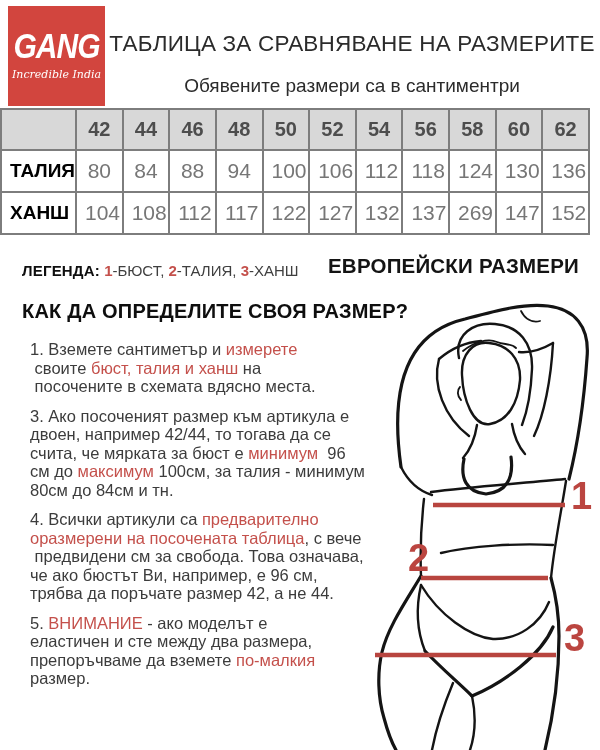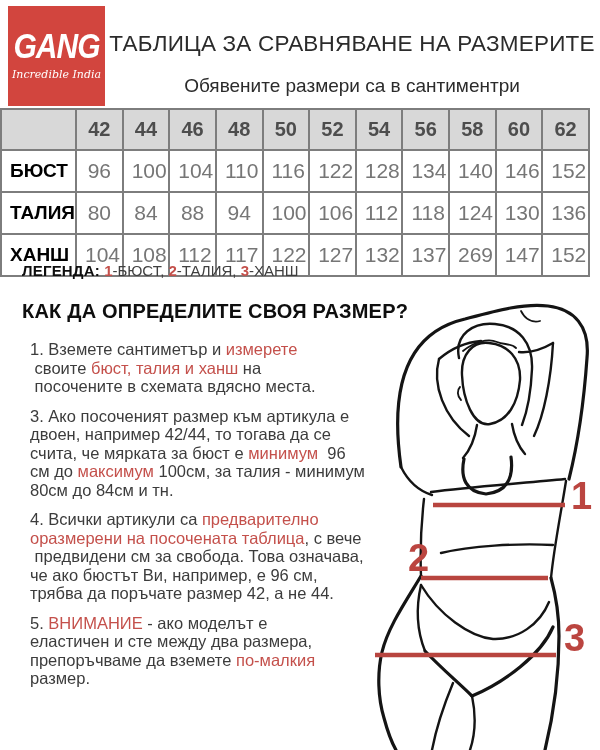--- a/index.html
+++ b/index.html
@@ -79,34 +79,20 @@
           <th>52</th>
           <th>54</th>
           <th>56</th>
           <th>58</th>
           <th>60</th>
           <th>62</th>
         </tr>
     </thead>
     <tbody>
         <tr>
-          <th>БЮСТ</th>
-          <td>96</td>
-          <td>100</td>
-          <td>104</td>
-          <td>110</td>
-          <td>116</td>
-          <td>122</td>
-          <td>128</td>
-          <td>134</td>
-          <td>140</td>
-          <td>146</td>
-          <td>152</td>
-        </tr>
-        <tr>
           <th>ТАЛИЯ</th>
           <td>80</td>
           <td>84</td>
           <td>88</td>
           <td>94</td>
           <td>100</td>
           <td>106</td>
           <td>112</td>
           <td>118</td>
           <td>124</td>
@@ -124,20 +110,21 @@
           <td>132</td>
           <td>137</td>
           <td>269</td>
           <td>147</td>
           <td>152</td>
         </tr>
       </tbody>
   </table>
 
   <div class="legend"><span class="b">ЛЕГЕНДА:</span><span> </span><span class="red">1</span><span>-БЮСТ, </span><span class="red">2</span><span>-ТАЛИЯ, </span><span class="red">3</span><span>-ХАНШ</span></div>
+  <div class="euro">ЕВРОПЕЙСКИ РАЗМЕРИ</div>
 
   <div class="howto">КАК ДА ОПРЕДЕЛИТЕ СВОЯ РАЗМЕР?</div>
   <div class="instructions">
       <p class="item"><span>1. Вземете сантиметър и </span><span class="red">измерете</span><span>
  своите </span><span class="red">бюст, талия и ханш</span><span> на
  посочените в схемата вдясно места.</span></p>
       <p class="item"><span>3. Ако посоченият размер към артикула е
 двоен, например 42/44, то тогава да се
 счита, че мярката за бюст е </span><span class="red">минимум</span><span>  96
 см до </span><span class="red">максимум</span><span> 100см, за талия - минимум

